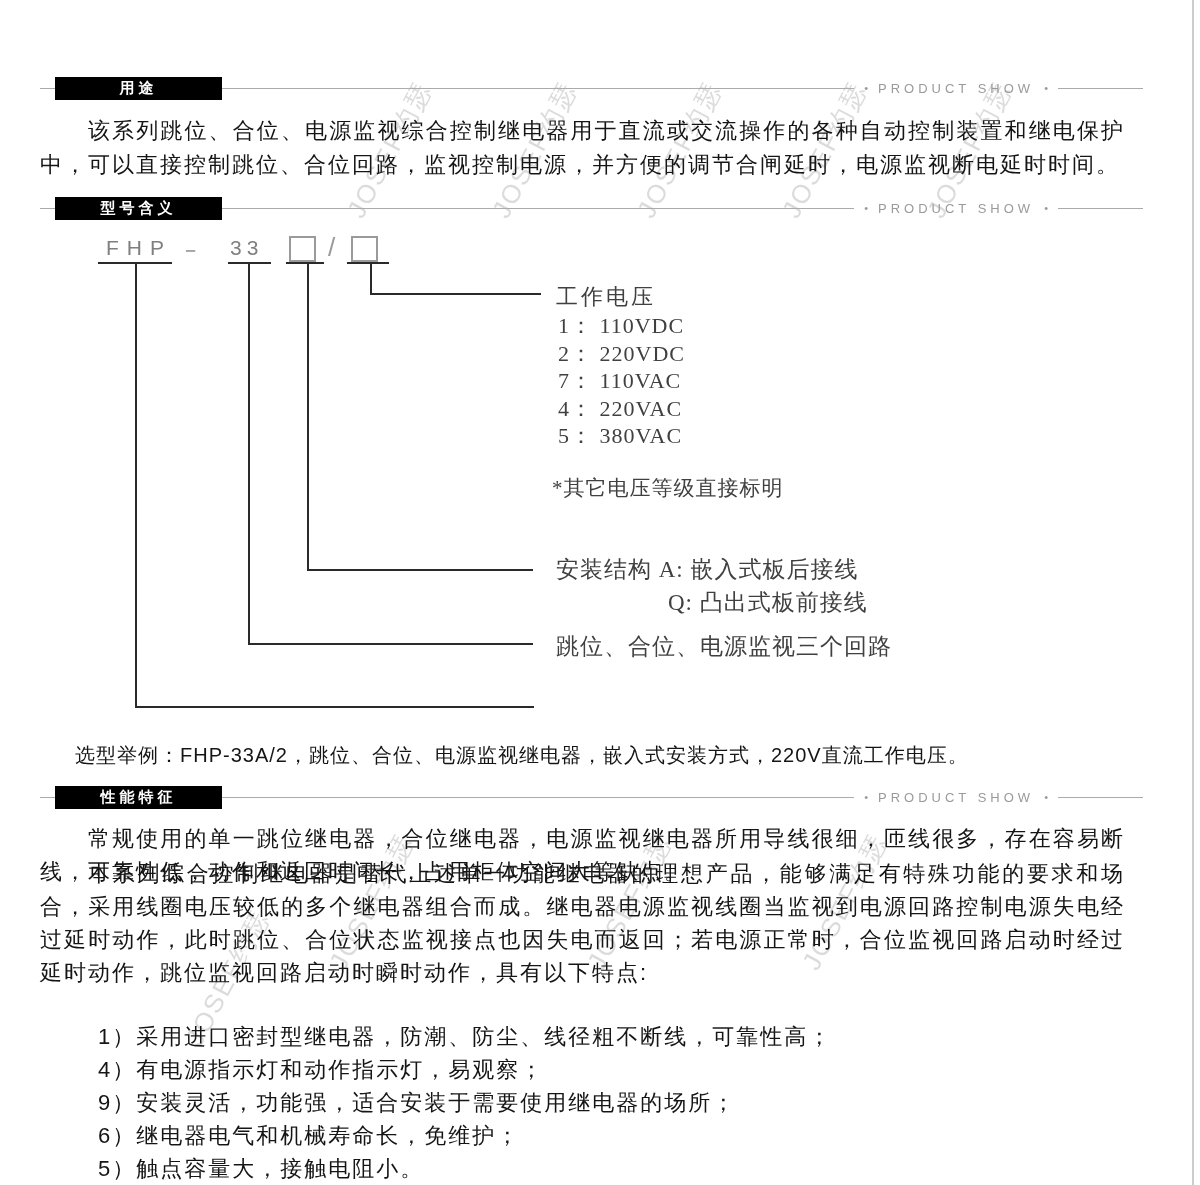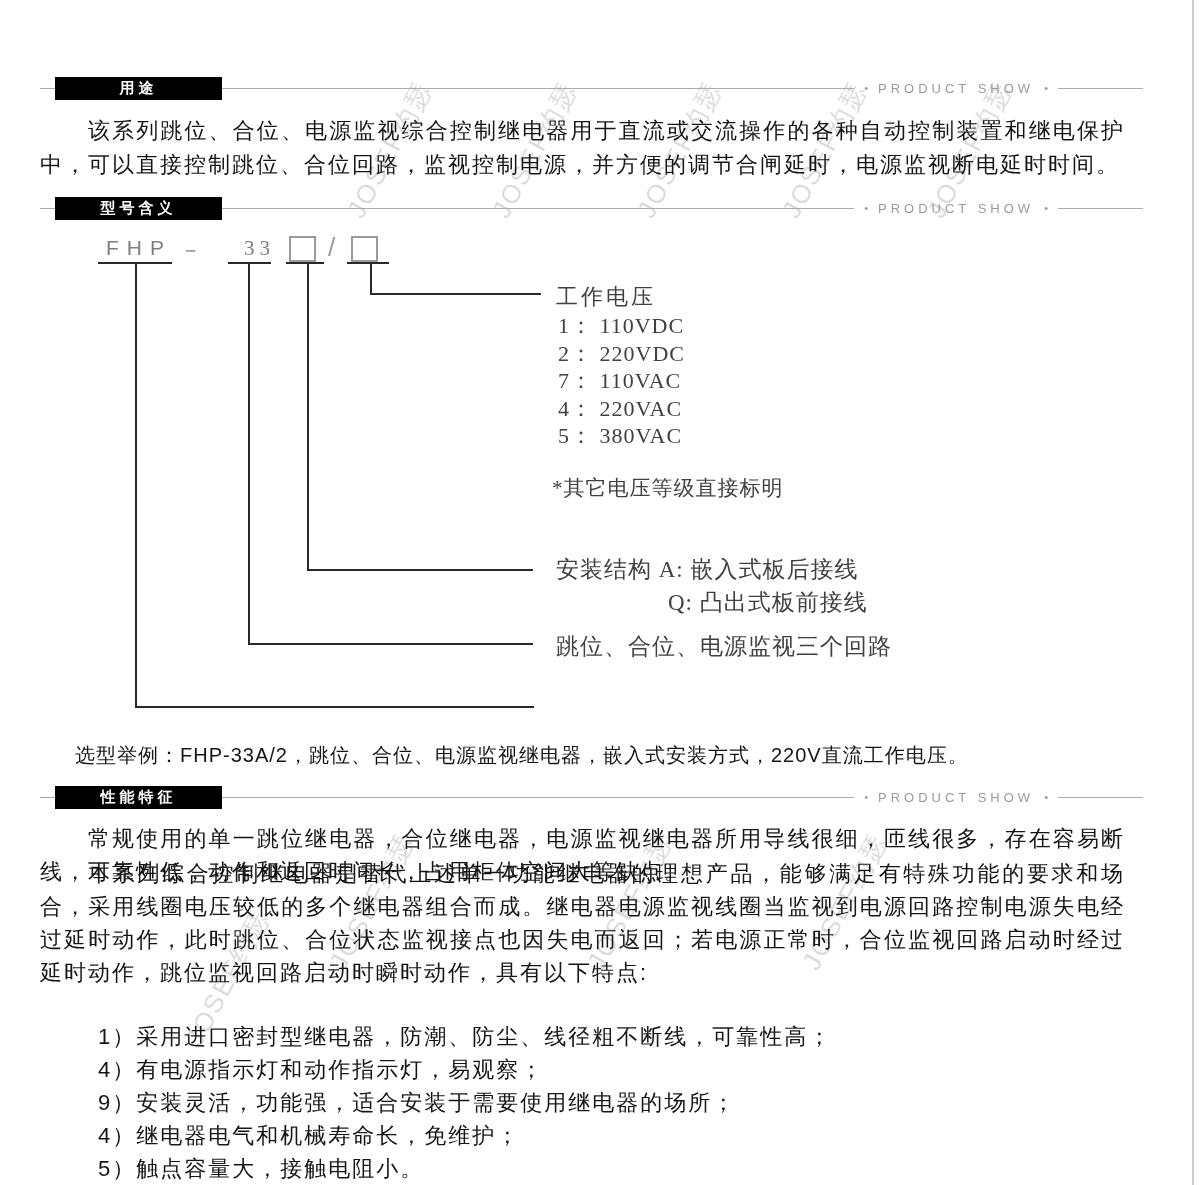--- a/index.html
+++ b/index.html
@@ -101,21 +101,21 @@
     <div class="pshow">
       <span class="dot">•</span>
       <span>PRODUCT SHOW</span>
       <span class="dot">•</span>
     </div>
     <div class="hline-short"></div>
   </div>
 
   <span class="model-glyph" style="left:106px;top:236px;">FHP</span>
   <span class="model-glyph" style="left:180px;top:236px;letter-spacing:0;">－</span>
-  <span class="model-glyph model-num" style="left:244px;top:236px;font-family:Liberation Serif, serif;">33</span>
+  <span class="model-glyph model-num" style="left:230px;top:236px;">33</span>
   <span class="sq" style="left:289px;top:236px;"></span>
   <span class="model-glyph model-slash" style="left:328px;top:232px;">/</span>
   <span class="sq" style="left:351px;top:236px;"></span>
 
   <div class="uline" style="left:98px;top:262px;width:74px;"></div>
   <div class="uline" style="left:228px;top:262px;width:43px;"></div>
   <div class="uline" style="left:286px;top:262px;width:38px;"></div>
   <div class="uline" style="left:347px;top:262px;width:42px;"></div>
 
   <div class="vline" style="left:370px;top:264px;height:30px;"></div>
@@ -164,17 +164,17 @@
     <div class="hline-short"></div>
   </div>
 
   <div class="para para3" style="top:822px;">常规使用的单一跳位继电器，合位继电器，电源监视继电器所用导线很细，匝线很多，存在容易断线，可靠性低，动作和返回时间长，占用柜体空间大等缺点。</div>
   <div class="para para3" style="top:857px;">本系列综合控制继电器是替代上述单一功能继电器的理想产品，能够满足有特殊功能的要求和场合，采用线圈电压较低的多个继电器组合而成。继电器电源监视线圈当监视到电源回路控制电源失电经过延时动作，此时跳位、合位状态监视接点也因失电而返回；若电源正常时，合位监视回路启动时经过延时动作，跳位监视回路启动时瞬时动作，具有以下特点:</div>
 
   <div class="featList">
     <div>1）采用进口密封型继电器，防潮、防尘、线径粗不断线，可靠性高；</div>
     <div>4）有电源指示灯和动作指示灯，易观察；</div>
     <div>9）安装灵活，功能强，适合安装于需要使用继电器的场所；</div>
-    <div>4）继电器电气和机械寿命长，免维护；</div>
+    <div>6）继电器电气和机械寿命长，免维护；</div>
     <div>5）触点容量大，接触电阻小。</div>
   </div>
 
 </div>
 
 </body></html>

